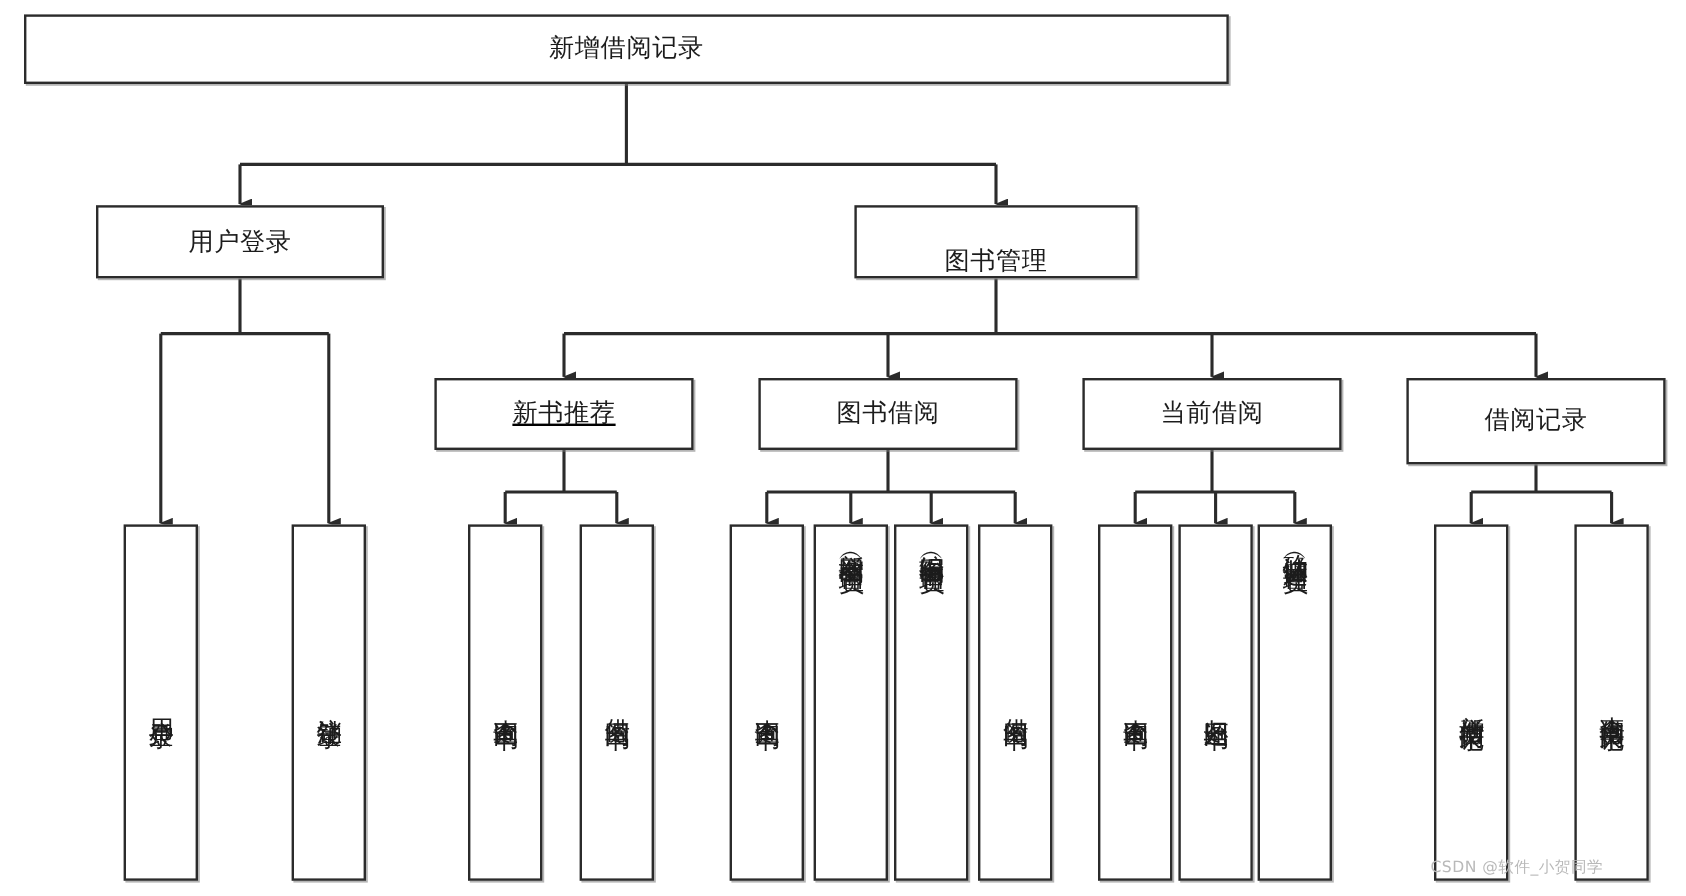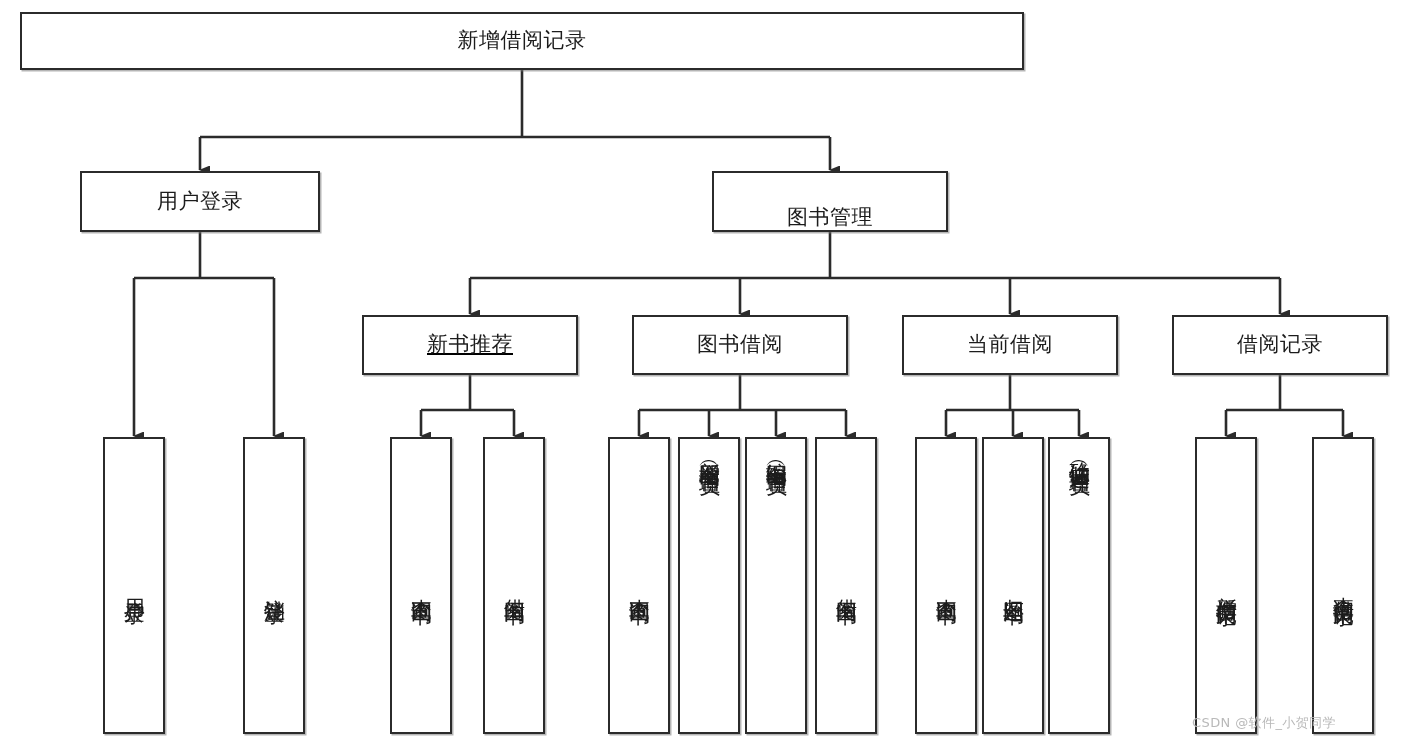--- a/index.html
+++ b/index.html
@@ -129,21 +129,21 @@
       </div>
       <div class="node" style="left: 362px; top: 315px; width: 216px; height: 60px; text-decoration: underline;">
         <span class="node-label">新书推荐</span>
       </div>
       <div class="node" style="left: 632px; top: 315px; width: 216px; height: 60px;">
         <span class="node-label">图书借阅</span>
       </div>
       <div class="node" style="left: 902px; top: 315px; width: 216px; height: 60px;">
         <span class="node-label">当前借阅</span>
       </div>
-      <div class="node" style="left: 1172px; top: 315px; width: 216px; height: 60px;">
+      <div class="node" style="left: 1172px; top: 315px; width: 216px; height: 72px;">
         <span class="node-label">借阅记录</span>
       </div>
       <div class="node vertical centered" style="left: 103px; top: 437px; width: 62px; height: 297px;">
         <span class="node-label">用户登录</span>
       </div>
       <div class="node vertical centered" style="left: 243px; top: 437px; width: 62px; height: 297px;">
         <span class="node-label">注销登录</span>
       </div>
       <div class="node vertical centered" style="left: 390px; top: 437px; width: 62px; height: 297px;">
         <span class="node-label">查询图书</span>

